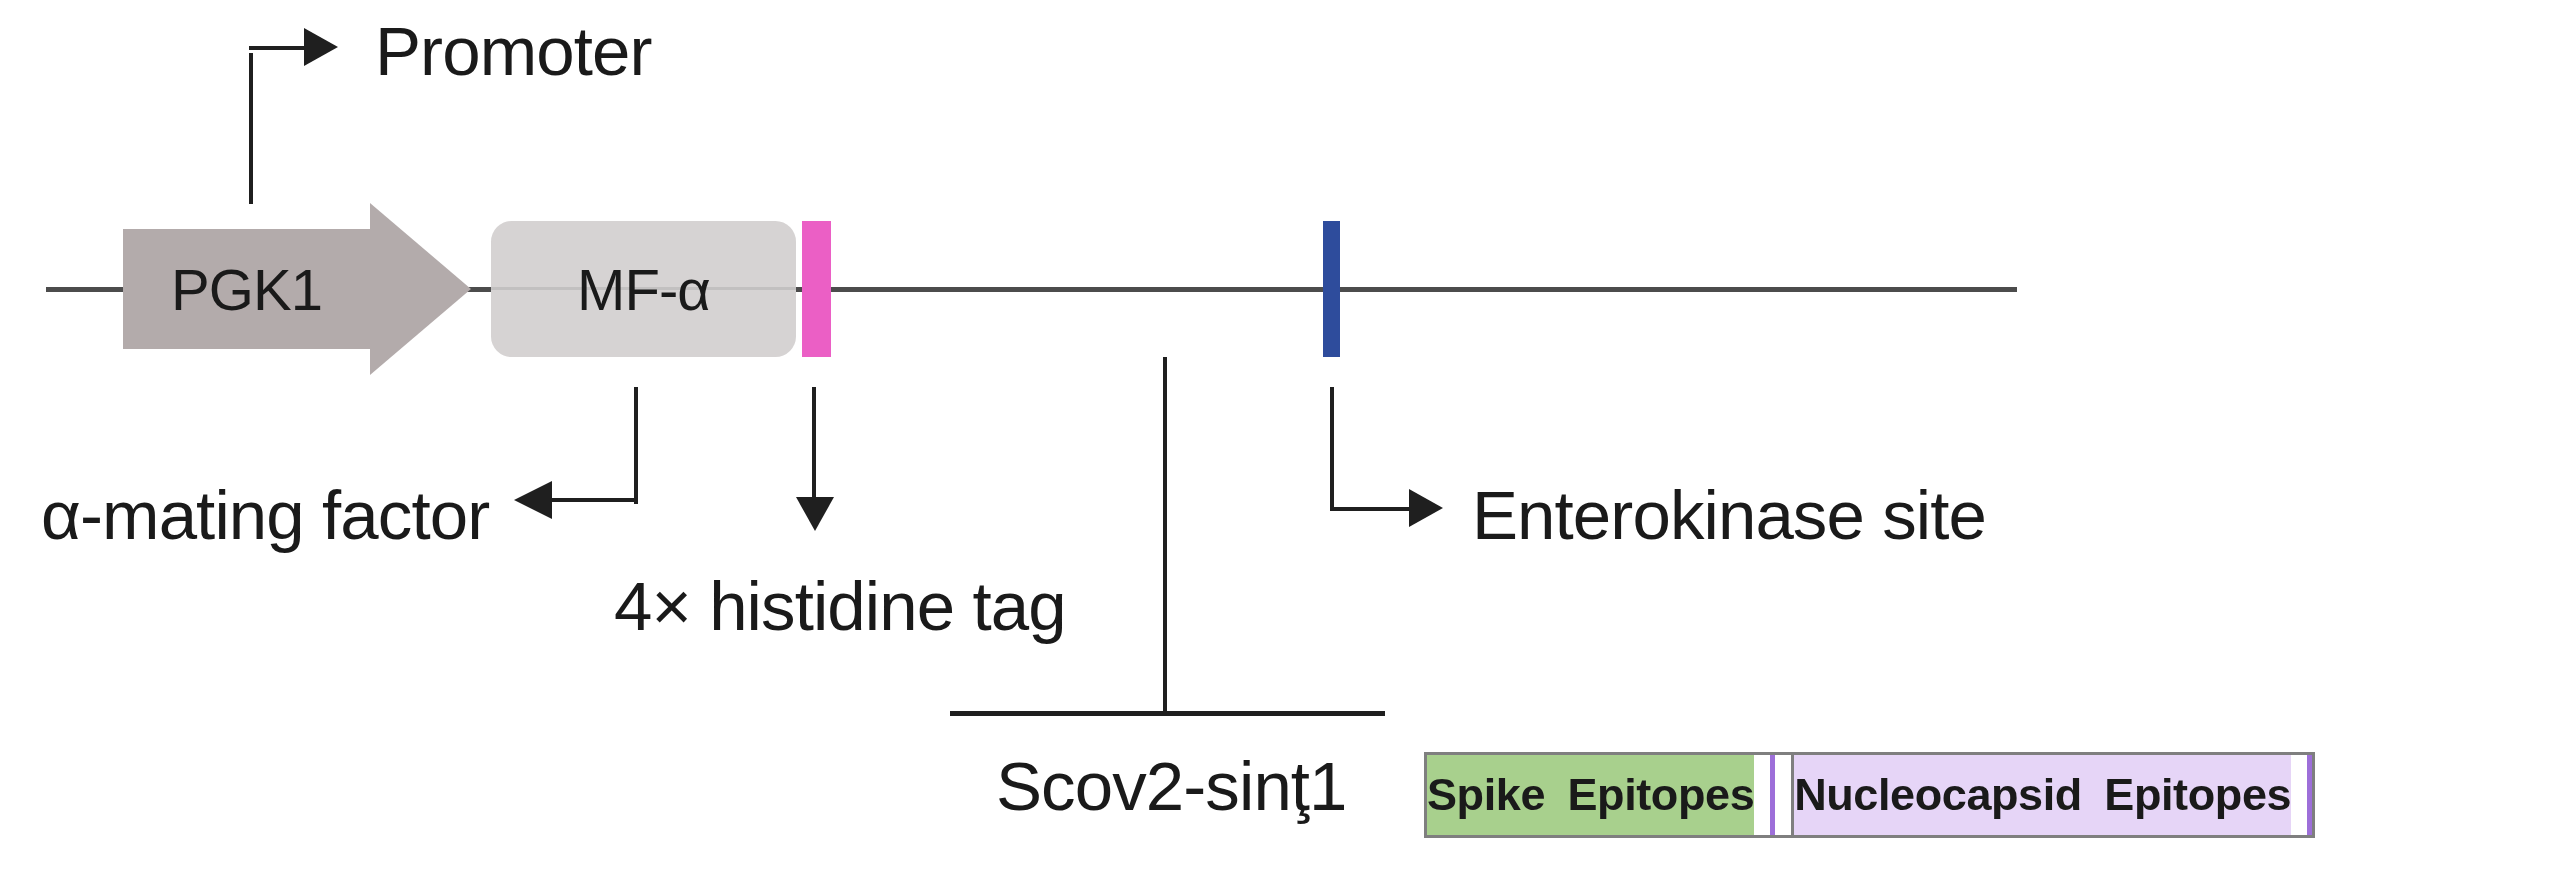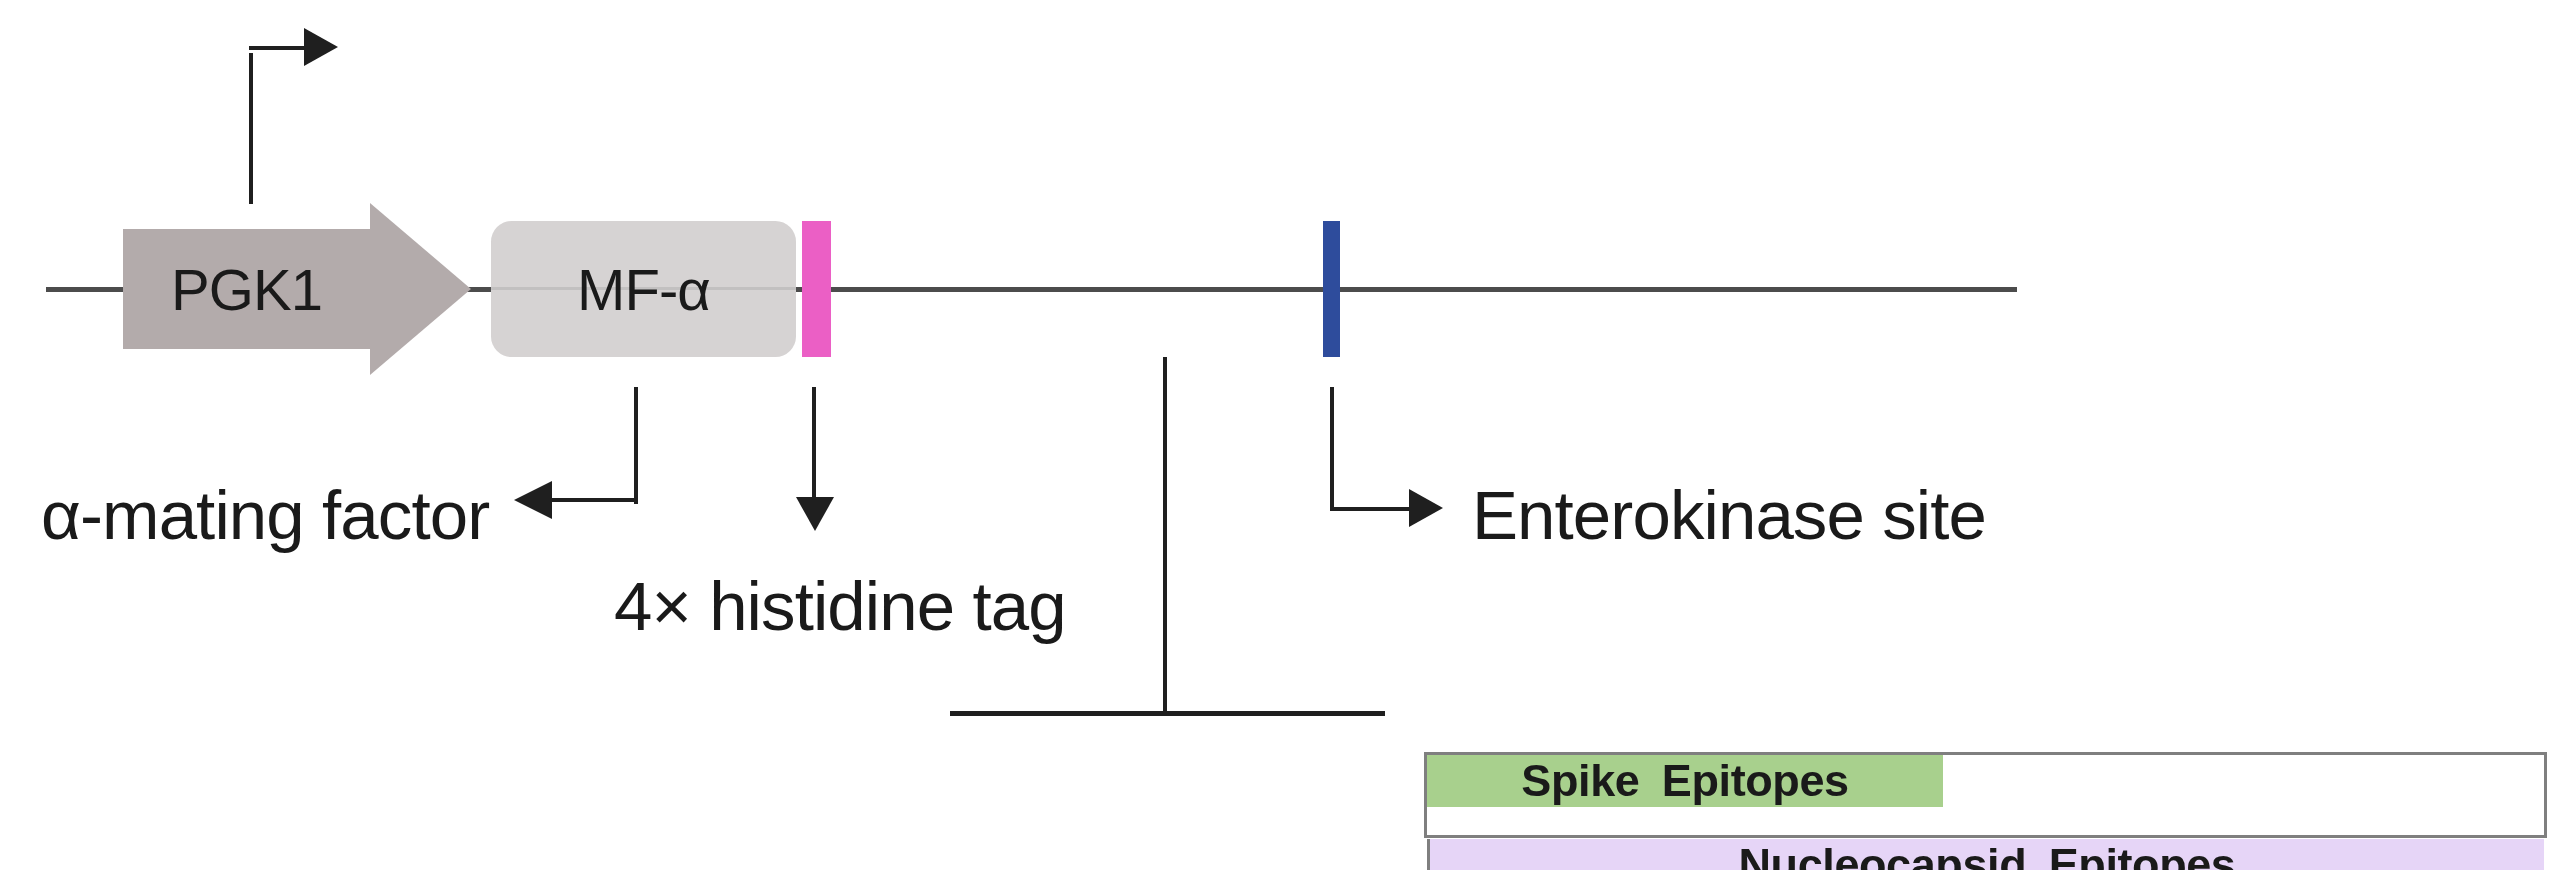--- a/index.html
+++ b/index.html
@@ -29,43 +29,44 @@
   
   .pgk1-head{position:absolute;left:370px;top:203px;width:101px;height:172px;clip-path:polygon(0 0,100% 50%,0 100%);}
   .pgk1-body{position:absolute;left:123px;top:229px;width:247px;height:120px;}
   
   .label{
     position:absolute;font-size:69px;line-height:77px;
     letter-spacing:-0.9px;color:#1a1a1a;white-space:nowrap;
   }
   
   .epibar{
-    position:absolute;left:1424px;top:752px;width:1123px;height:86px;
+    position:absolute;left:1424px;top:752px;width:891px;height:86px;
     border:3.4px solid #7f7f7f;box-sizing:border-box;
-    display:flex;flex-direction:column;align-items:stretch;gap:16px;
+    display:flex;flex-direction:row;align-items:stretch;gap:16px;
   }
   .epi-green{width:516px;display:flex;align-items:center;justify-content:center;}
   .epi-sep{width:22.4px;}
   .epi-lav{flex:1;border-left:3.4px solid #7f7f7f;box-sizing:border-box;display:flex;align-items:center;justify-content:center;}
   .epi-cap{width:22.4px;}
   .epilabel{
     font-size:45px;font-weight:bold;letter-spacing:-0.4px;word-spacing:10.3px;
     color:#1a1a1a;white-space:nowrap;
   }
 </style>
 </head>
 <body>
 
 <div id="figure">
 
   <div class="hline" style="left: 46px; top: 287px; width: 1971px; height: 5.2px; background-color: rgb(76, 76, 76);"></div>
 
   <div class="vline" style="left: 249px; top: 53px; width: 4.3px; height: 151px; background-color: rgb(31, 31, 31);"></div>
   <div class="hline" style="left: 249px; top: 46px; width: 57px; height: 4.3px; background-color: rgb(31, 31, 31);"></div>
   <div class="abs tri-right" style="left: 304px; top: 28px; width: 34px; height: 38px; background-color: rgb(31, 31, 31);"></div>
+  <div class="label" style="left:375px;top:13px;">Promoter</div>
 
   <div class="pgk1-body" style="background-color: rgb(179, 171, 171);">
     <div class="boxlabel">PGK1</div>
   </div>
   <div class="pgk1-head" style="background-color: rgb(179, 171, 171);"></div>
 
   <div class="seg roundbox" style="left: 491px; width: 292px; background-color: rgb(214, 211, 211);">
     <div class="midline"></div>
     <div class="boxlabel">MF-α</div>
   </div>
@@ -85,20 +86,21 @@
   <div class="abs tri-down" style="left: 796px; top: 497px; width: 38px; height: 34px; background-color: rgb(31, 31, 31);"></div>
   <div class="label" style="left:614px;top:568px;">4× histidine tag</div>
 
   <div class="vline" style="left: 1330px; top: 387px; width: 4.3px; height: 124px; background-color: rgb(31, 31, 31);"></div>
   <div class="hline" style="left: 1330px; top: 507px; width: 79px; height: 4.3px; background-color: rgb(31, 31, 31);"></div>
   <div class="abs tri-right" style="left: 1409px; top: 489px; width: 34px; height: 38px; background-color: rgb(31, 31, 31);"></div>
   <div class="label" style="left:1472px;top:477px;">Enterokinase site</div>
 
   <div class="vline" style="left: 1163px; top: 357px; width: 4.3px; height: 357px; background-color: rgb(31, 31, 31);"></div>
   <div class="hline" style="left: 950px; top: 711px; width: 435px; height: 5.2px; background-color: rgb(31, 31, 31);"></div>
+  <div class="label" style="left:996px;top:748px;">Scov2-sinţ1</div>
 
   <div class="epibar" style="border-color: rgb(127, 127, 127);">
     <div class="epi-green" style="background-color: rgb(168, 208, 141);">
       <span class="epilabel">Spike Epitopes</span>
     </div>
     <div class="epi-sep" style="background-color: rgb(157, 111, 217);"></div>
     <div class="epi-lav" style="background-color: rgb(230, 213, 247); border-color: rgb(127, 127, 127);">
       <span class="epilabel">Nucleocapsid Epitopes</span>
     </div>
     <div class="epi-cap" style="background-color: rgb(157, 111, 217);"></div>

